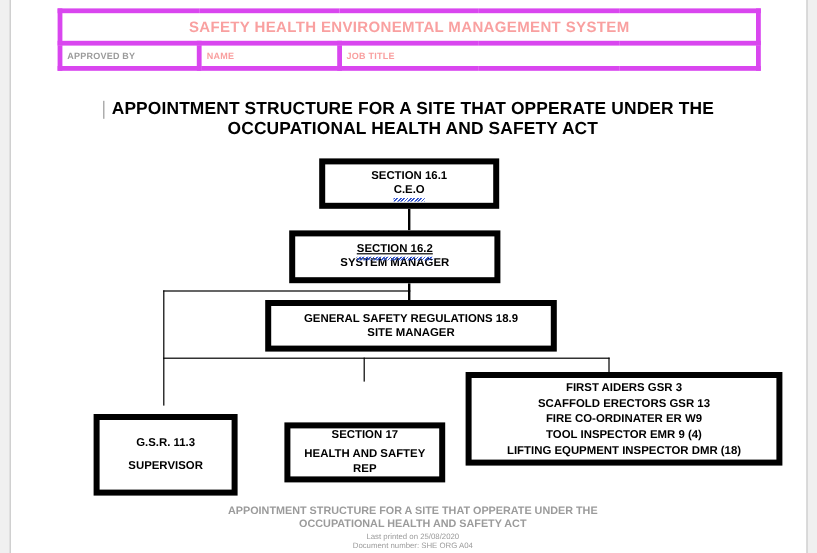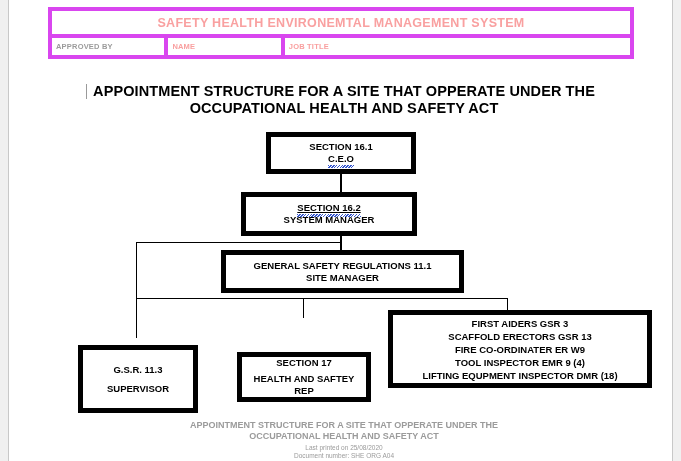--- a/index.html
+++ b/index.html
@@ -187,21 +187,21 @@
       <span class="line">SECTION 16.1</span>
       <span class="line sq-blue">C.E.O</span>
     </div>
 
     <div class="node" style="left:241px; top:192px; width:176px; height:44px; font-size:9.5px;">
       <span class="line sq-blue underlined">SECTION  16.2</span>
       <span class="line">SYSTEM MANAGER</span>
     </div>
 
     <div class="node" style="left:221px; top:250px; width:243px; height:43px; font-size:9.5px;">
-      <span class="line">GENERAL SAFETY REGULATIONS 11.1</span>
+      <span class="line">GENERAL SAFETY REGULATIONS 18.9</span>
       <span class="line">SITE MANAGER</span>
     </div>
 
     <div class="node" style="left:78px; top:345px; width:120px; height:68px; font-size:9.5px;">
       <span class="line">G.S.R. 11.3</span>
       <span class="gap"></span>
       <span class="line">SUPERVISOR</span>
     </div>
 
     <div class="node" style="left:237px; top:336px; width:134px; height:50px; font-size:9.5px;margin-top:16px;">

